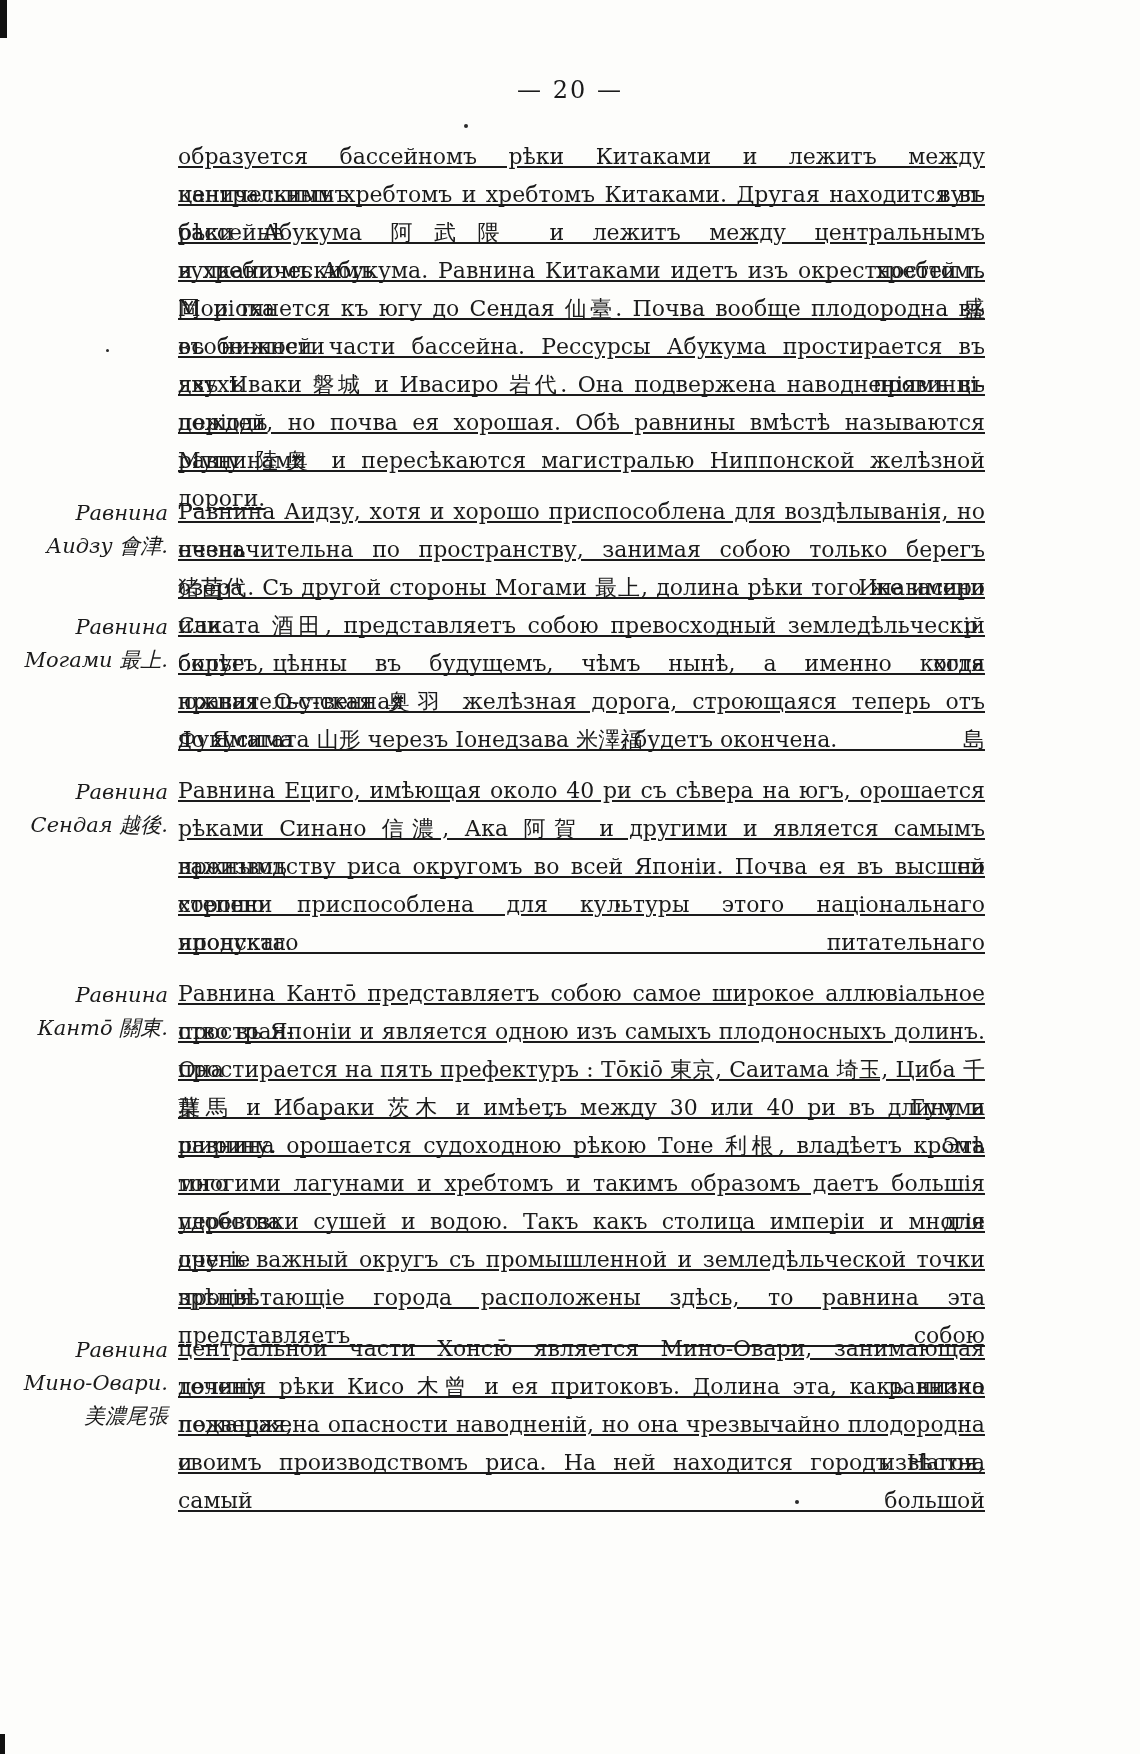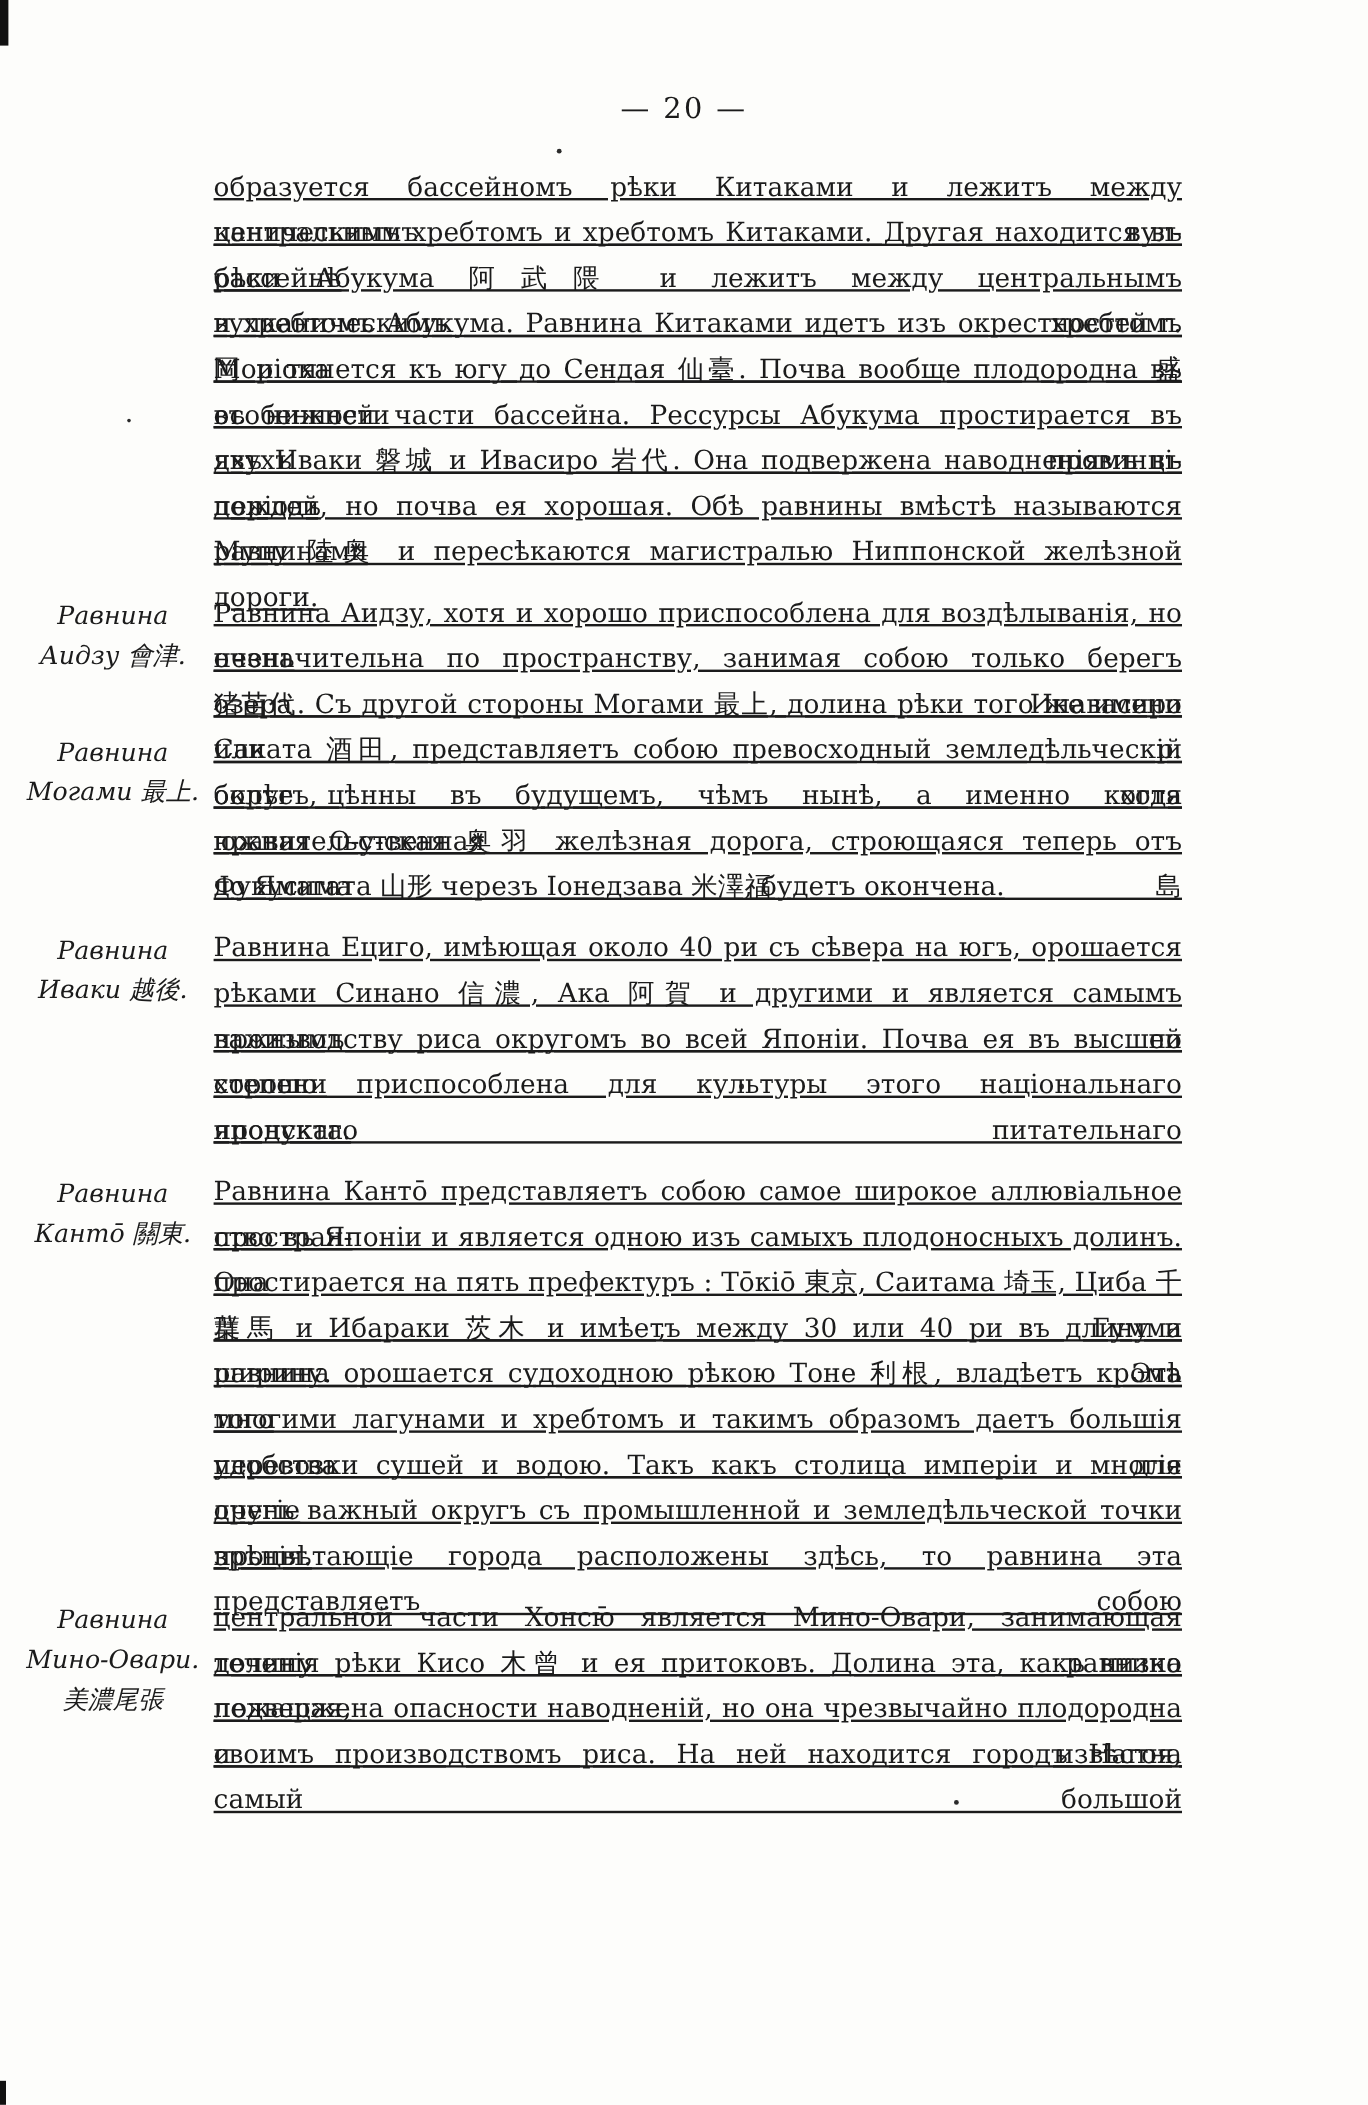--- a/index.html
+++ b/index.html
@@ -56,21 +56,21 @@
   }
   .para.indent .line:first-child {
     text-indent: 42px;
   }
   .line b { font-weight: 700; letter-spacing: 1px; }
 
   .margin-note {
     position: absolute;
     left: -158px;
     width: 148px;
-    text-align: center;
+    text-align: right;
     font-style: italic;
     font-size: 21px;
   }
   .margin-note .mn-line {
     line-height: 33px;
     white-space: nowrap;
   }
 </style>
 </head>
 <body>
@@ -111,21 +111,21 @@
         <div class="line">незначительна по пространству, занимая собою только берегъ озера Инавасиро</div>
         <div class="line">猪苗代.  Съ другой стороны Могами 最上, долина рѣки того же имени или р.</div>
         <div class="line">Саката 酒田, представляетъ собою превосходный земледѣльческій округъ, хотя</div>
         <div class="line">болѣе цѣнны въ будущемъ, чѣмъ нынѣ, а именно когда правительственная</div>
         <div class="line">южная О-у-ская 奥羽 желѣзная дорога, строющаяся теперь отъ Фукусима 福島</div>
         <div class="line last">до Ямагата 山形 черезъ Іонедзава 米澤, будетъ окончена.</div>
       </section>
       <section class="para indent">
         <aside class="margin-note" style="top: 4px;">
           <div class="mn-line">Равнина</div>
-          <div class="mn-line">Иваки 越後.</div>
+          <div class="mn-line">Сендая 越後.</div>
         </aside>
         <div class="line">Равнина Ециго, имѣющая около 40 ри съ сѣвера на югъ, орошается</div>
         <div class="line">рѣками Синано 信濃, Ака 阿賀 и другими и является самымъ важнымъ по</div>
         <div class="line">производству риса округомъ во всей Японіи.  Почва ея въ высшей степени</div>
         <div class="line">хорошо приспособлена для культуры этого національнаго японскаго питательнаго</div>
         <div class="line last">продукта.</div>
       </section>
       <section class="para indent">
         <aside class="margin-note" style="top: 4px;">
           <div class="mn-line">Равнина</div>

